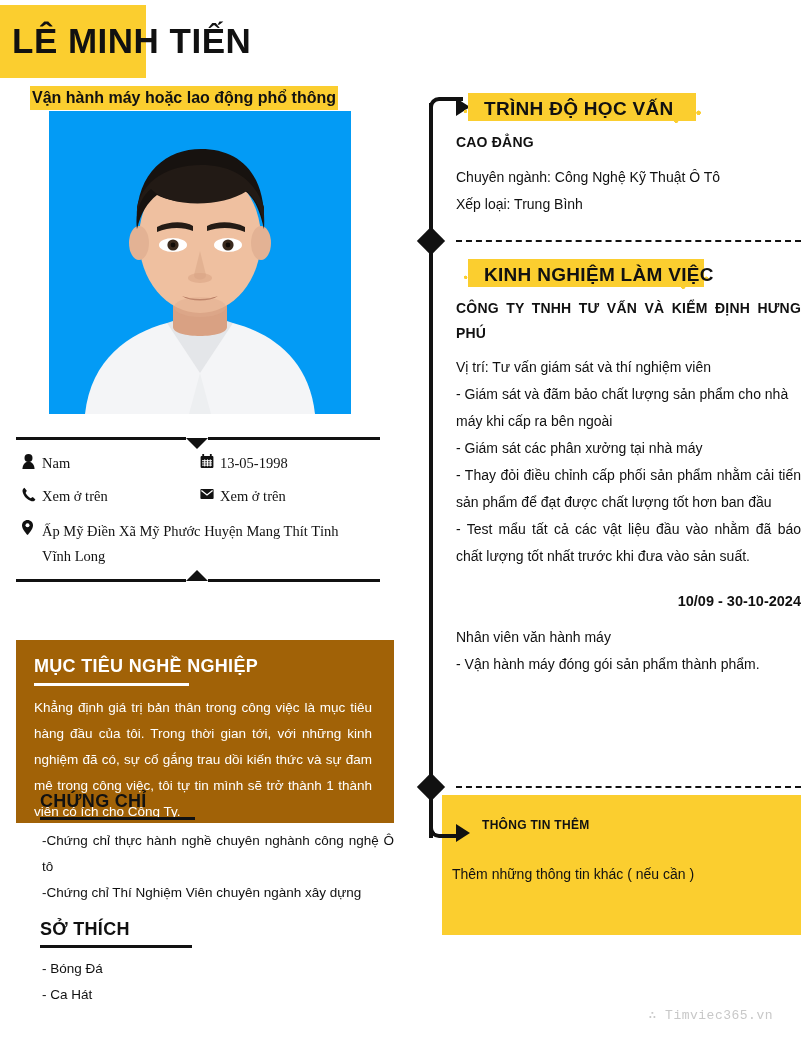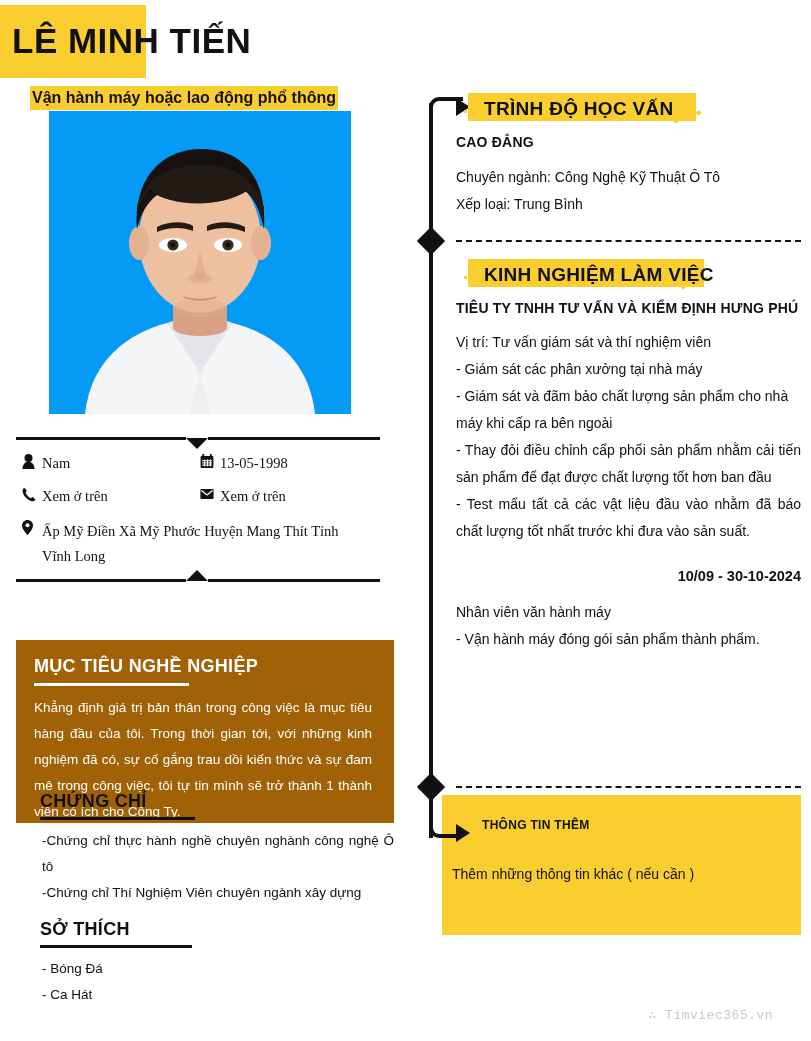--- a/index.html
+++ b/index.html
@@ -385,25 +385,25 @@
       <div class="r-line">Xếp loại: Trung Bình</div>
     </div>
 
     <div class="r-head-wrap" id="exp-head-wrap">
       <div class="brush-tex" style="left:-14px; top:-3px; width:256px; height:36px;"></div>
       <div class="brush" style="left:-4px; top:1px; width:236px; height:28px;"></div>
       <span class="r-head">KINH NGHIỆM LÀM VIỆC</span>
     </div>
 
     <div class="r-body" id="exp-body">
-      <div class="r-sub just">TIÊU TY TNHH TƯ VẤN VÀ KIỂM ĐỊNH HƯNG PHÚ</div>
+      <div class="r-sub just">CÔNG TY TNHH TƯ VẤN VÀ KIỂM ĐỊNH HƯNG PHÚ</div>
       <div style="height:8px"></div>
       <div class="r-para nojust">Vị trí: Tư vấn giám sát và thí nghiệm viên</div>
+      <div class="r-para nojust">- Giám sát và đãm bảo chất lượng sản phẩm cho nhà máy khi cấp ra bên ngoài</div>
       <div class="r-para nojust">- Giám sát các phân xưởng tại nhà máy</div>
-      <div class="r-para nojust">- Giám sát và đãm bảo chất lượng sản phẩm cho nhà máy khi cấp ra bên ngoài</div>
       <div class="r-para">- Thay đỏi điều chỉnh cấp phối sản phẩm nhằm cải tiến sản phẩm để đạt được chất lượng tốt hơn ban đầu</div>
       <div class="r-para">- Test mẩu tất cả các vật liệu đầu vào nhằm đã báo chất lượng tốt nhất trước khi đưa vào sản suất.</div>
       <div style="height:18px"></div>
       <div class="r-date">10/09 - 30-10-2024</div>
       <div style="height:10px"></div>
       <div class="r-para nojust">Nhân viên văn hành máy</div>
       <div class="r-para nojust">- Vận hành máy đóng gói sản phẩm thành phẩm.</div>
     </div>
 
     <div class="extra-block"></div>

